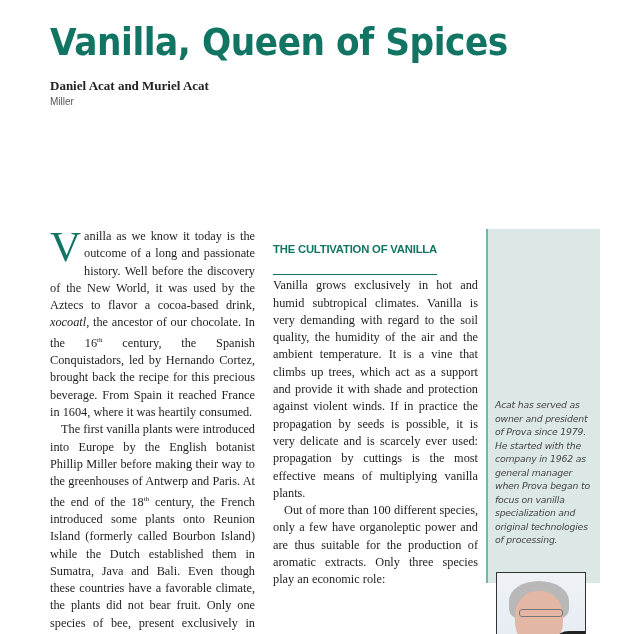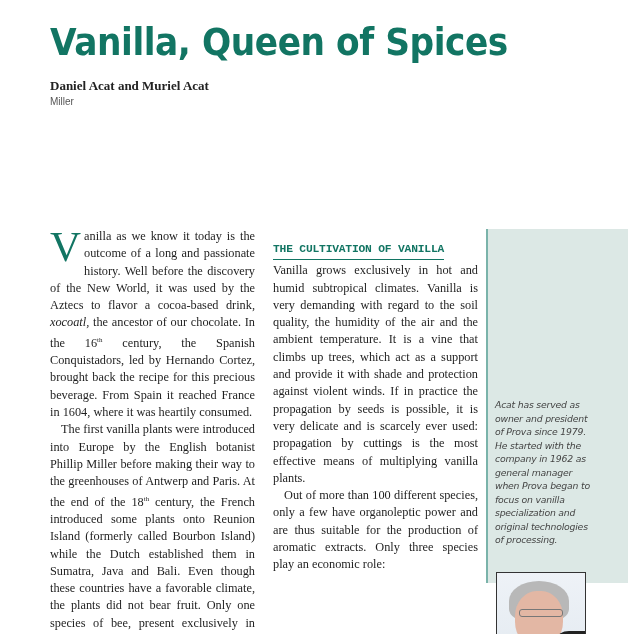--- a/index.html
+++ b/index.html
@@ -6,22 +6,22 @@
   body { width:634px; height:634px; position:relative; overflow:hidden; font-family:"Liberation Serif", serif; color:#1e1e1e; }
   .title { position:absolute; left:50px; top:24px; margin:0; font-family:"DejaVu Sans", sans-serif; font-weight:bold; font-size:37px; letter-spacing:-0.5px; color:#127563; line-height:1; transform:scaleX(0.93); transform-origin:left top; white-space:nowrap; }
   .authors { position:absolute; left:50px; top:78px; font-family:"Liberation Serif", serif; font-weight:bold; font-size:13px; color:#222; }
   .affil { position:absolute; left:50px; top:96px; font-family:"Liberation Sans", sans-serif; font-size:10px; color:#555; }
   .col { position:absolute; top:228px; width:205px; font-size:12.3px; line-height:17.3px; text-align:justify; }
   .col p { margin:0; }
   .col p.indent { text-indent:11px; }
   .col1 { left:50px; }
   .col2 { left:273px; }
   .dropcap { float:left; font-family:"Liberation Serif", serif; font-size:43px; line-height:34px; color:#127563; margin:2px 3px 0 0; }
-  .section-head { font-family:Liberation Mono, monospace; font-weight:bold; font-size:11.3px; color:#127563; margin:13px 8px 2px 0; padding-bottom:1px; border-bottom:1.5px solid #127563; display:inline-block; letter-spacing:-0.2px; }
-  .sidebar { position:absolute; left:486px; top:229px; width:112px; height:354px; background:#dce8e5; border-left:2.5px solid #7ab3aa;padding-left:28px; }
+  .section-head { font-family:Liberation Sans, sans-serif; font-weight:bold; font-size:11.3px; color:#127563; margin:13px 8px 2px 0; padding-bottom:16px; border-bottom:1.5px solid #127563; display:inline-block; letter-spacing:-0.2px; }
+  .sidebar { position:absolute; left:486px; top:229px; width:112px; height:354px; background:#dce8e5; border-left:2.5px solid #7ab3aa; }
   .bio { position:absolute; left:7px; top:169px; width:102px; font-family:"DejaVu Sans", sans-serif; font-style:italic; font-size:9.3px; line-height:13.5px; color:#444; letter-spacing:-0.2px; }
   .photo { position:absolute; left:8px; top:343px; width:88px; height:70px; border:1.5px solid #333; background:linear-gradient(#eef2f7, #e6ecf2); overflow:hidden; }
   .photo .hair { position:absolute; left:12px; top:8px; width:60px; height:40px; border-radius:50% 50% 30% 30%; background:#b8b8b8; }
   .photo .face { position:absolute; left:18px; top:18px; width:48px; height:56px; border-radius:45%; background:#e3b7a4; }
   .photo .glasses { position:absolute; left:22px; top:36px; width:42px; height:6px; border:1px solid #777; border-radius:3px; }
   .photo .shirt { position:absolute; left:60px; top:58px; width:30px; height:20px; background:#222; border-radius:40% 0 0 0; }
 </style>
 </head>
 <body>
 

